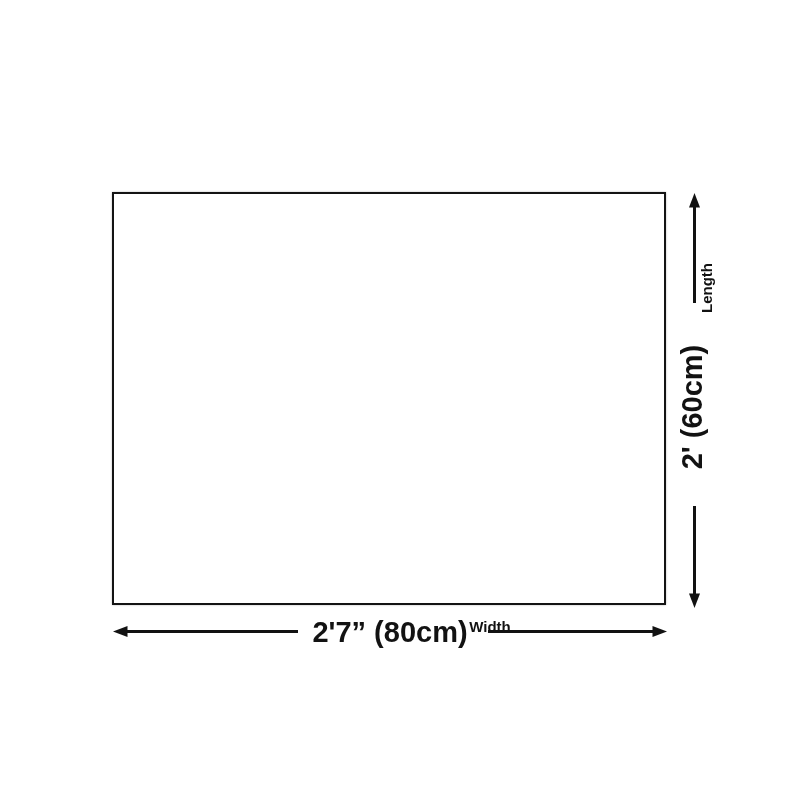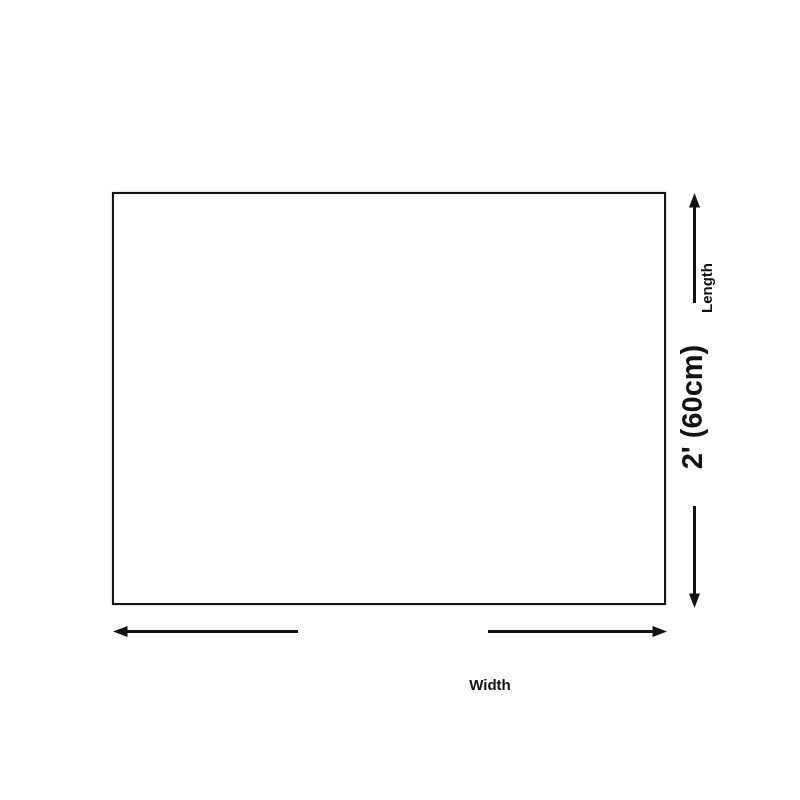--- a/index.html
+++ b/index.html
@@ -71,20 +71,21 @@
     </g>
 
     <g stroke="#121212" fill="#121212">
       <line x1="127" y1="631.5" x2="298" y2="631.5" stroke-width="3"></line>
       <polygon points="113,631.5 127.5,626 127.5,637" stroke="none"></polygon>
       <line x1="488" y1="631.5" x2="653" y2="631.5" stroke-width="3"></line>
       <polygon points="667,631.5 652.5,626 652.5,637" stroke="none"></polygon>
     </g>
   </svg>
 
+  <div class="dim-text dim-value center-xform" style="left: 390px; top: 632px;">2'7” (80cm)</div>
 
-  <div class="dim-text dim-label center-xform" style="left: 490px; top: 684px;">Width</div>
+  <div class="dim-text dim-label center-xform" style="left: 490px; top: 626px;">Width</div>
 
   <div class="dim-text dim-value center-xform-rot" style="left: 692px; top: 407px;">2' (60cm)</div>
 
   <div class="dim-text dim-label center-xform-rot" style="left: 706px; top: 288px;">Length</div>
 
 </div>
 
 </body></html>

